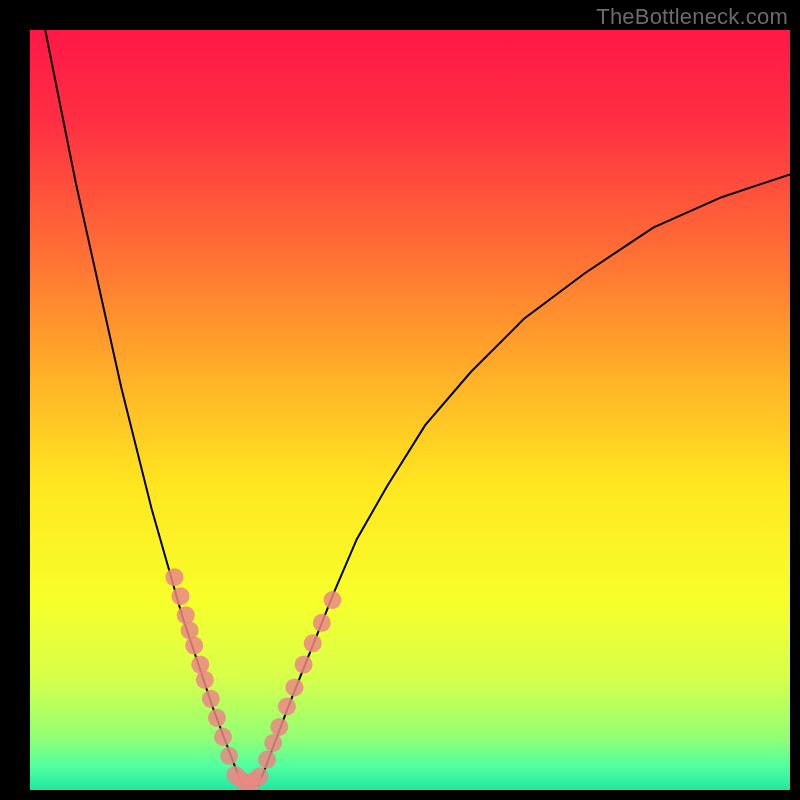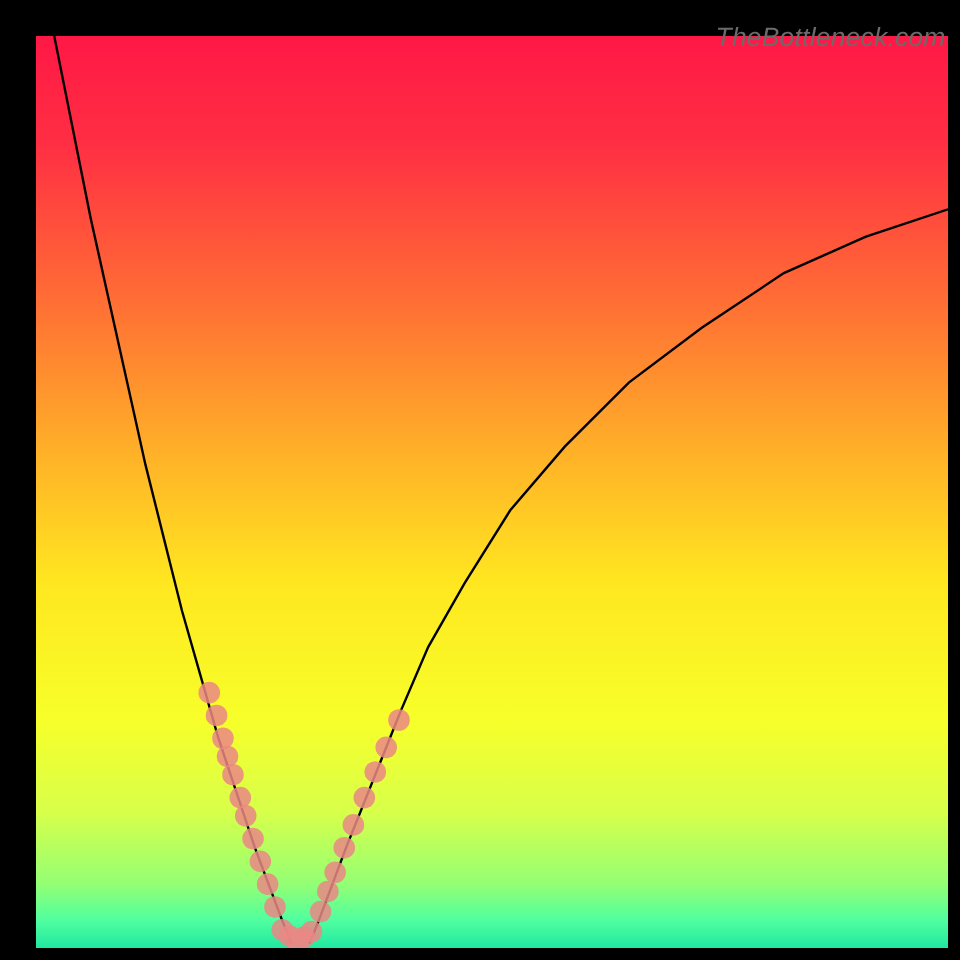--- a/index.html
+++ b/index.html
@@ -12,28 +12,27 @@
     font-family: Arial, Helvetica, sans-serif;
   }
   .frame {
     position: relative;
     width: 800px;
     height: 800px;
     background: #000;
   }
   .watermark {
     position: absolute;
-    top: 18px;
+    top: 4px;
     right: 12px;
     color: #6b6b6b;
     font-size: 22px;
     letter-spacing: 0.2px;
     z-index: 10;
     user-select: none;
-    font-style: italic;
   }
   .plot-wrap {
     position: absolute;
     left: 30px;
     top: 30px;
     width: 760px;
     height: 760px;
   }
   svg {
     display: block;

